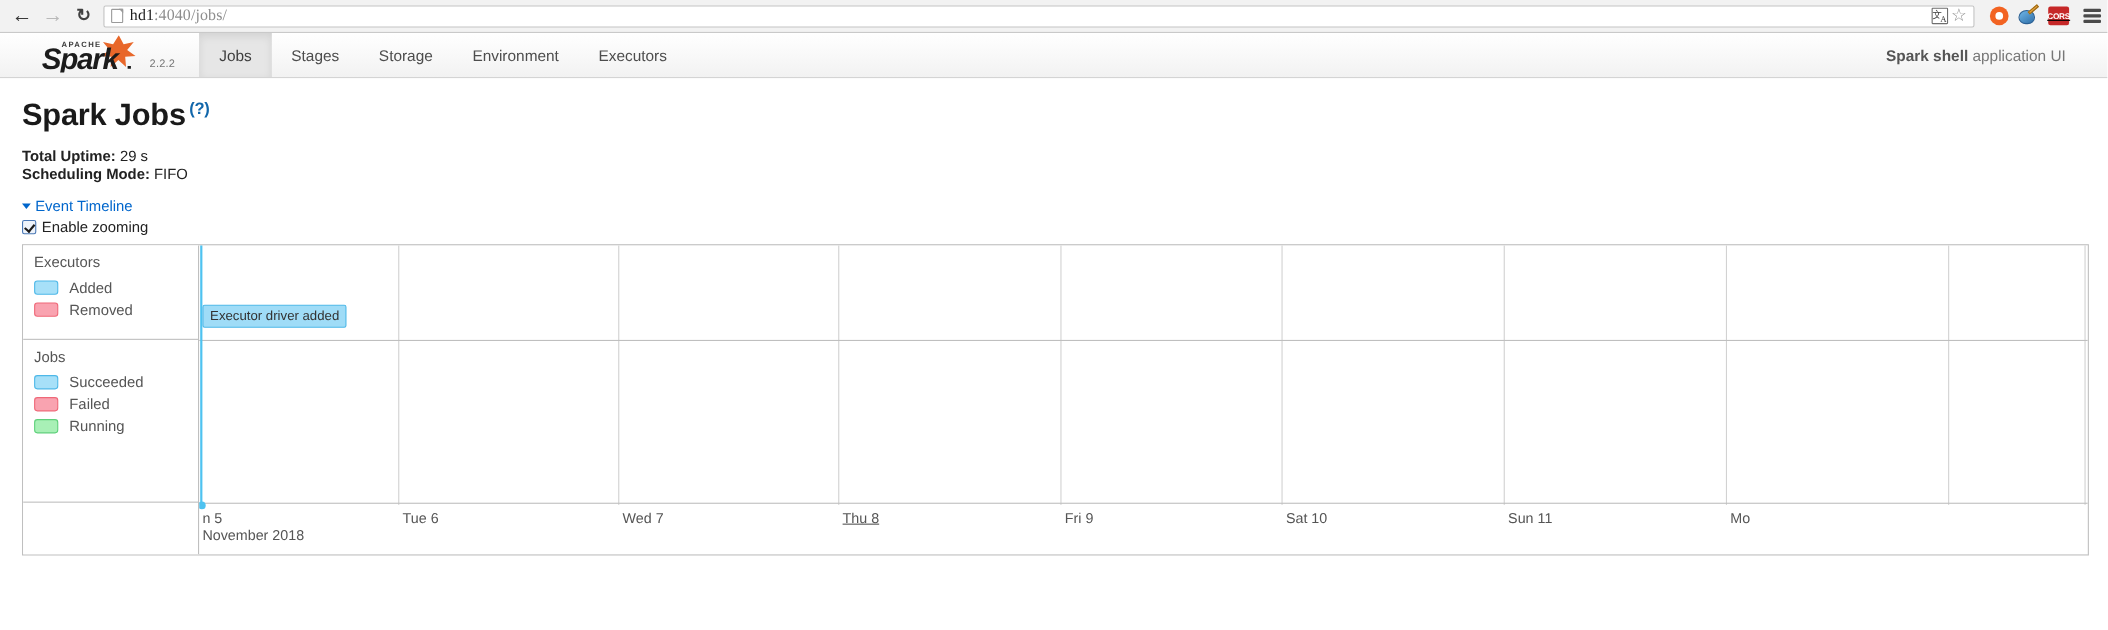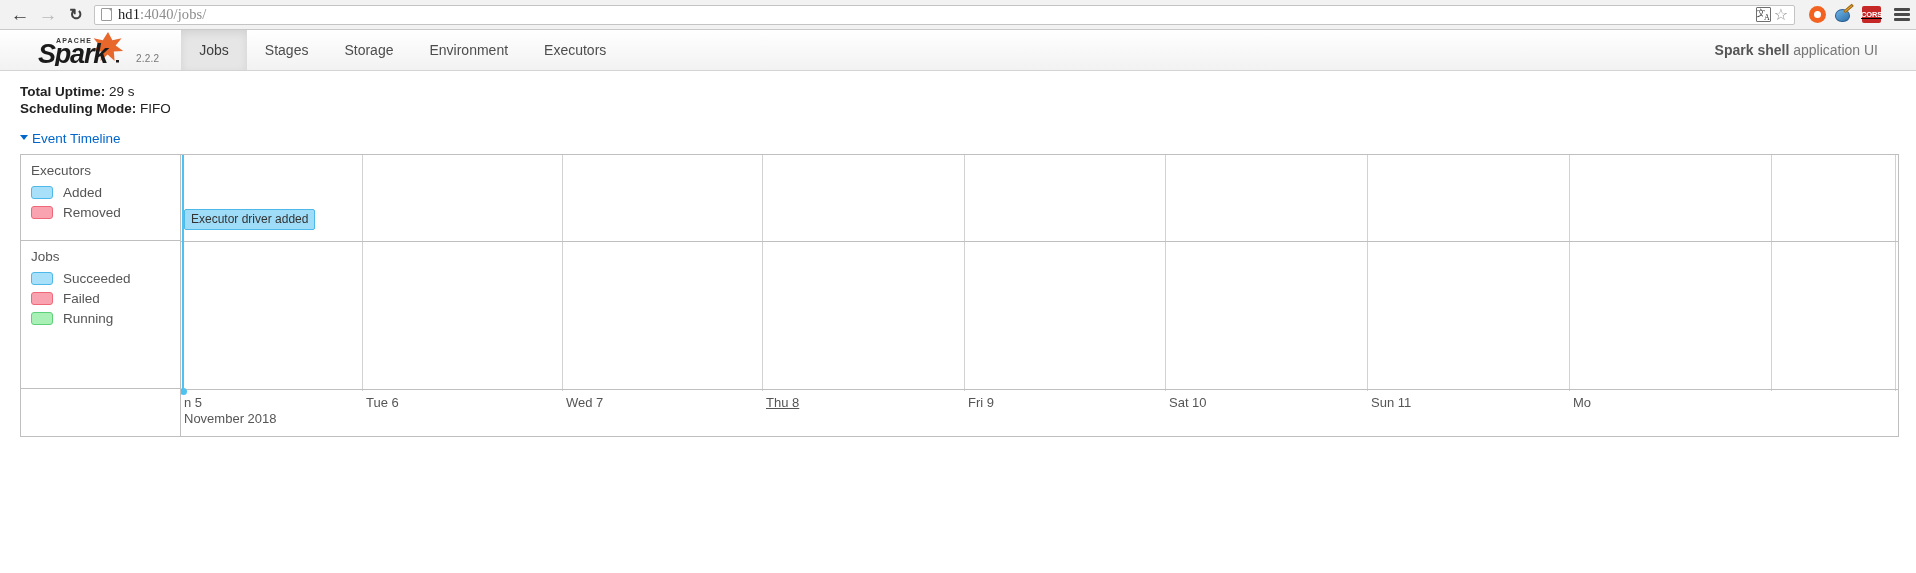--- a/index.html
+++ b/index.html
@@ -413,28 +413,35 @@
     <a class="nav-link" href="#">Storage</a>
     <a class="nav-link" href="#">Environment</a>
     <a class="nav-link" href="#">Executors</a>
   </div>
 
   <div class="app-title"><b>Spark shell</b><span> application UI</span></div>
 </div>
 
 <div class="content">
 
+  <h1 class="page-title">
+    <span>Spark Jobs</span><a class="help" href="#">(?)</a>
+  </h1>
 
   <ul class="summary">
     <li><strong>Total Uptime:</strong><span> 29 s</span></li>
     <li><strong>Scheduling Mode:</strong><span> FIFO</span></li>
   </ul>
 
   <a class="timeline-toggle" href="#"><span class="caret"></span><span>Event Timeline</span></a>
 
+  <div class="zoom-row">
+    <div class="zoom-check"></div>
+    <span class="zoom-label">Enable zooming</span>
+  </div>
 
   <div class="timeline">
 
     <div class="tl-legend">
       <div class="tl-legend-group first">
         <div class="tl-group-title">Executors</div>
         <div class="tl-legend-item">
           <span class="sw added"></span>
           <span class="tl-legend-label">Added</span>
         </div>

